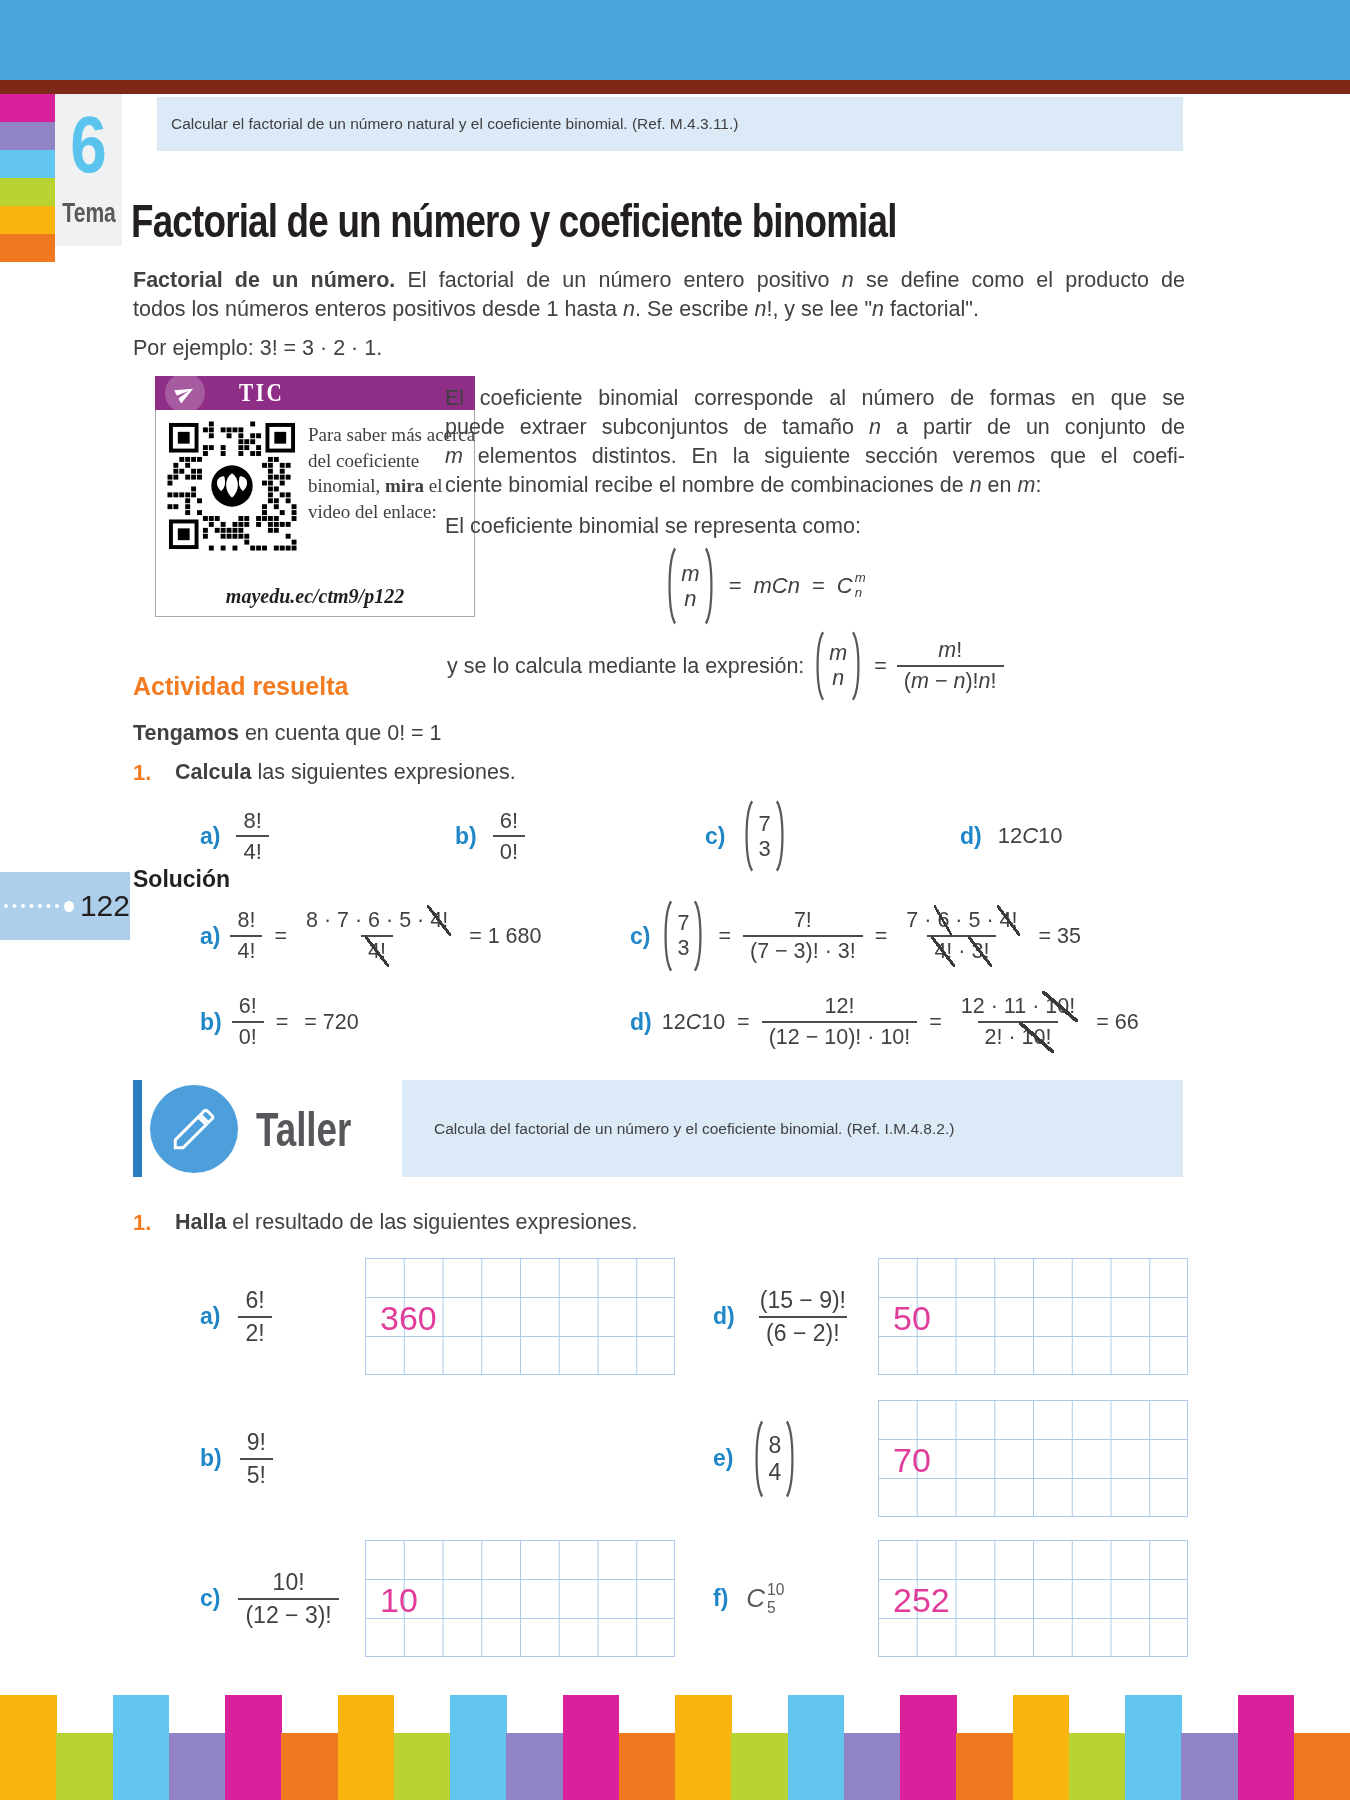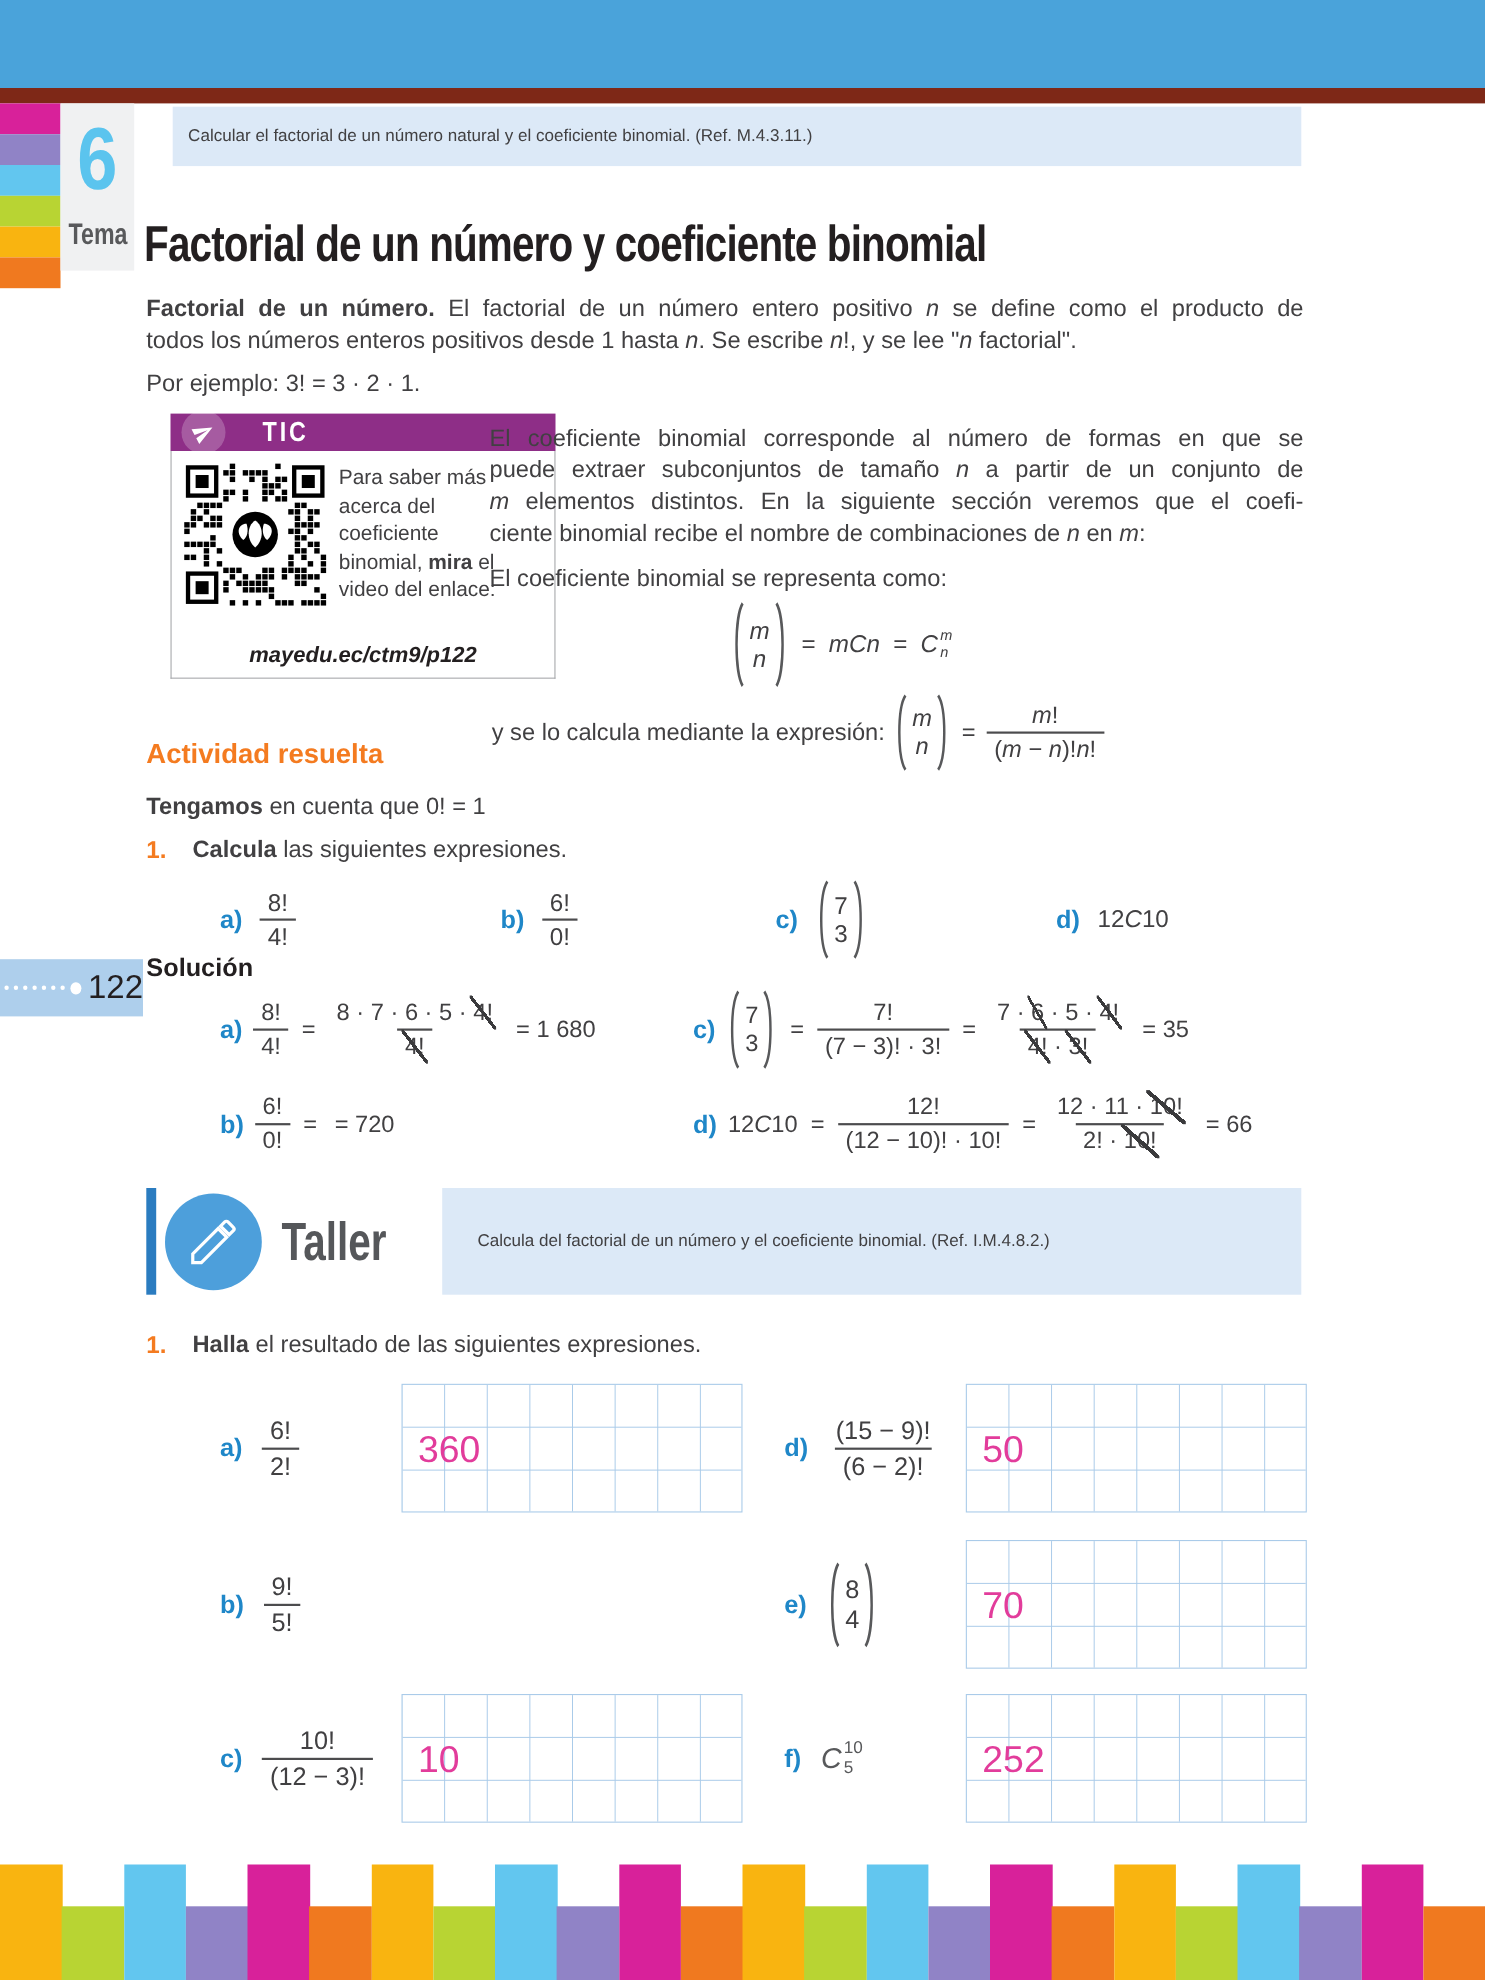--- a/index.html
+++ b/index.html
@@ -22,21 +22,21 @@
   .objective { position:absolute; left:157px; top:97px; width:1026px; height:54px; background:var(--c-strip,#dce9f7);
                display:flex; align-items:center; padding-left:14px; box-sizing:border-box; font-size:15.5px; color:#414042; }
 
   .title { position:absolute; left:131px; top:194px; margin:0; font-size:46px; font-weight:700; color:#231f20;
            letter-spacing:-1px; transform:scaleX(.8); transform-origin:0 50%; white-space:nowrap; }
 
   .para { position:absolute; left:133px; width:1052px; font-size:21.5px; line-height:29px; color:#414042; white-space:nowrap; }
   .jline { white-space:normal; text-align:justify; text-align-last:justify; }
 
   
-  .tic { position:absolute; left:155px; top:376px; width:350px; height:242px; }
+  .tic { position:absolute; left:155px; top:376px; width:320px; height:242px;font-family:Liberation Serif, serif; }
   .tic-head { position:relative; height:34px; background:var(--c-purple,#8e2e87); }
   .plane-circle { position:absolute; left:10px; top:-3px; width:40px; height:40px; border-radius:50%;
                   background:rgba(255,255,255,.22); display:flex; align-items:center; justify-content:center; }
   .plane-circle svg { width:20px; height:20px; transform:rotate(-28deg); }
   .tic-title { position:absolute; left:80px; top:0; line-height:34px; color:#fff; font-size:25px; font-weight:700;
                letter-spacing:3px; transform:scaleX(.85); }
   .tic-body { position:relative; height:206px; background:#fff; border:1px solid #a7a9ac; border-top:none; }
   .qr { position:absolute; left:11px; top:11px; width:130px; height:130px; }
   .tic-text { position:absolute; left:152px; top:12px; width:168px; font-size:19px; line-height:25.5px; color:#414042; }
   .tic-link { position:absolute; left:0; bottom:8px; width:100%; text-align:center; font-style:italic; font-weight:700;
@@ -68,21 +68,21 @@
 
   .section-h { position:absolute; left:133px; font-size:25px; font-weight:700; color:var(--c-orange,#f47b20); }
   .q-number { position:absolute; left:133px; font-size:22px; font-weight:700; color:var(--c-orange,#f47b20); }
   .q-text { position:absolute; left:175px; font-size:21.5px; color:#414042; }
 
   .items-row { position:absolute; left:0; top:796px; width:1350px; height:80px; }
   .q-item { position:absolute; display:flex; align-items:center; gap:16px; height:80px; font-size:22px; }
   .qlabel { color:var(--c-blue,#1f87c8); font-weight:700; font-size:23px; }
 
   .sol-h { position:absolute; left:133px; top:866px; font-size:23px; font-weight:700; color:#231f20; }
-  .tab { position:absolute; left:0; top:872px; width:130px; height:52px; background:var(--c-tab,#aecfec);
+  .tab { position:absolute; left:0; top:872px; width:130px; height:68px; background:var(--c-tab,#aecfec);
          display:flex; align-items:center; }
   .leader { width:62px; height:0; border-top:4px dotted #fff; margin-left:4px; }
   .tab-dot { width:11px; height:11px; border-radius:50%; background:#fff; margin-left:5px; }
   .tab-num { font-size:30px; color:#231f20; margin-left:6px; }
 
   .sol-row { position:absolute; left:0; width:1350px; height:84px; }
   .sol-group { position:absolute; display:flex; align-items:center; gap:10px; height:84px; font-size:21.5px; }
   .result { margin-left:4px; }
 
   

